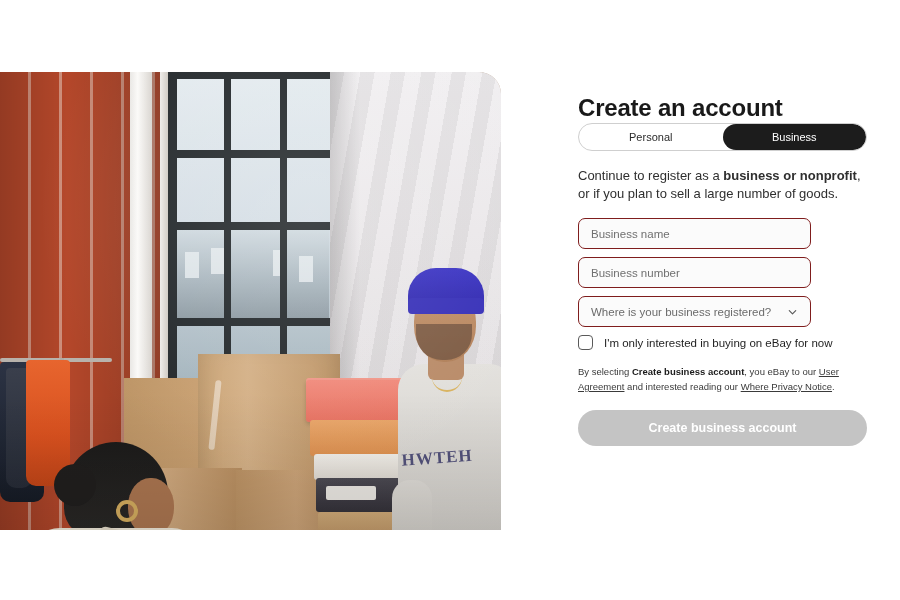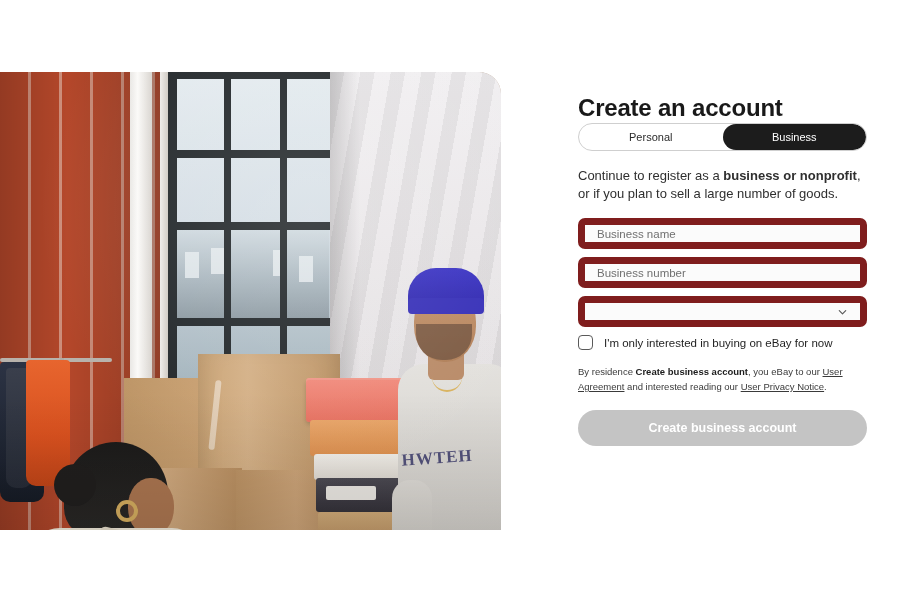--- a/index.html
+++ b/index.html
@@ -334,23 +334,23 @@
   .lede {
     font-size: 13px;
     line-height: 1.45;
     color: #2f2f2f;
     margin-bottom: 14px;
   }
   .lede b { font-weight: bold; }
 
   .field {
     position: relative;
-    width: 289px;
+    width: 233px;
     height: 31px;
-    border: 7px solid #7f1d1d;
+    border: 1px solid #7f1d1d;
     border-radius: 7px;
     background: #fbfbfb;
     display: flex;
     align-items: center;
     margin-bottom: 8px;
   }
   .field .ph {
     padding-left: 12px;
     font-size: 11.5px;
     color: #707070;
@@ -530,31 +530,32 @@
     <div class="field">
       <span class="ph">Business name</span>
     </div>
 
     <div class="field">
       <span class="ph">Business number</span>
     </div>
 
 
     <div class="field select">
+      <span class="ph">Where is your business registered?</span>
       <span class="chev">
         <svg width="11" height="11" viewBox="0 0 12 12" aria-hidden="true">
           <path d="M2.5 4.5 L6 8 L9.5 4.5" fill="none" stroke="#5a5a5a" stroke-width="1.3" stroke-linecap="round" stroke-linejoin="round"></path>
         </svg>
       </span>
     </div>
 
 
     <div class="checkrow">
       <div class="checkbox"></div>
       <div class="checklabel">I'm only interested in buying on eBay for now</div>
     </div>
 
-    <div class="legal"><span>By residence </span><b>Create business account</b><span>, you eBay to our </span><a href="#">User Agreement</a><span> and interested reading our </span><a href="#">User Privacy Notice</a><span>.</span></div>
+    <div class="legal"><span>By selecting </span><b>Create business account</b><span>, you eBay to our </span><a href="#">User Agreement</a><span> and interested reading our </span><a href="#">Where Privacy Notice</a><span>.</span></div>
 
     <button class="submit">Create business account</button>
 
   </div>
 </div>
 
 </body></html>

